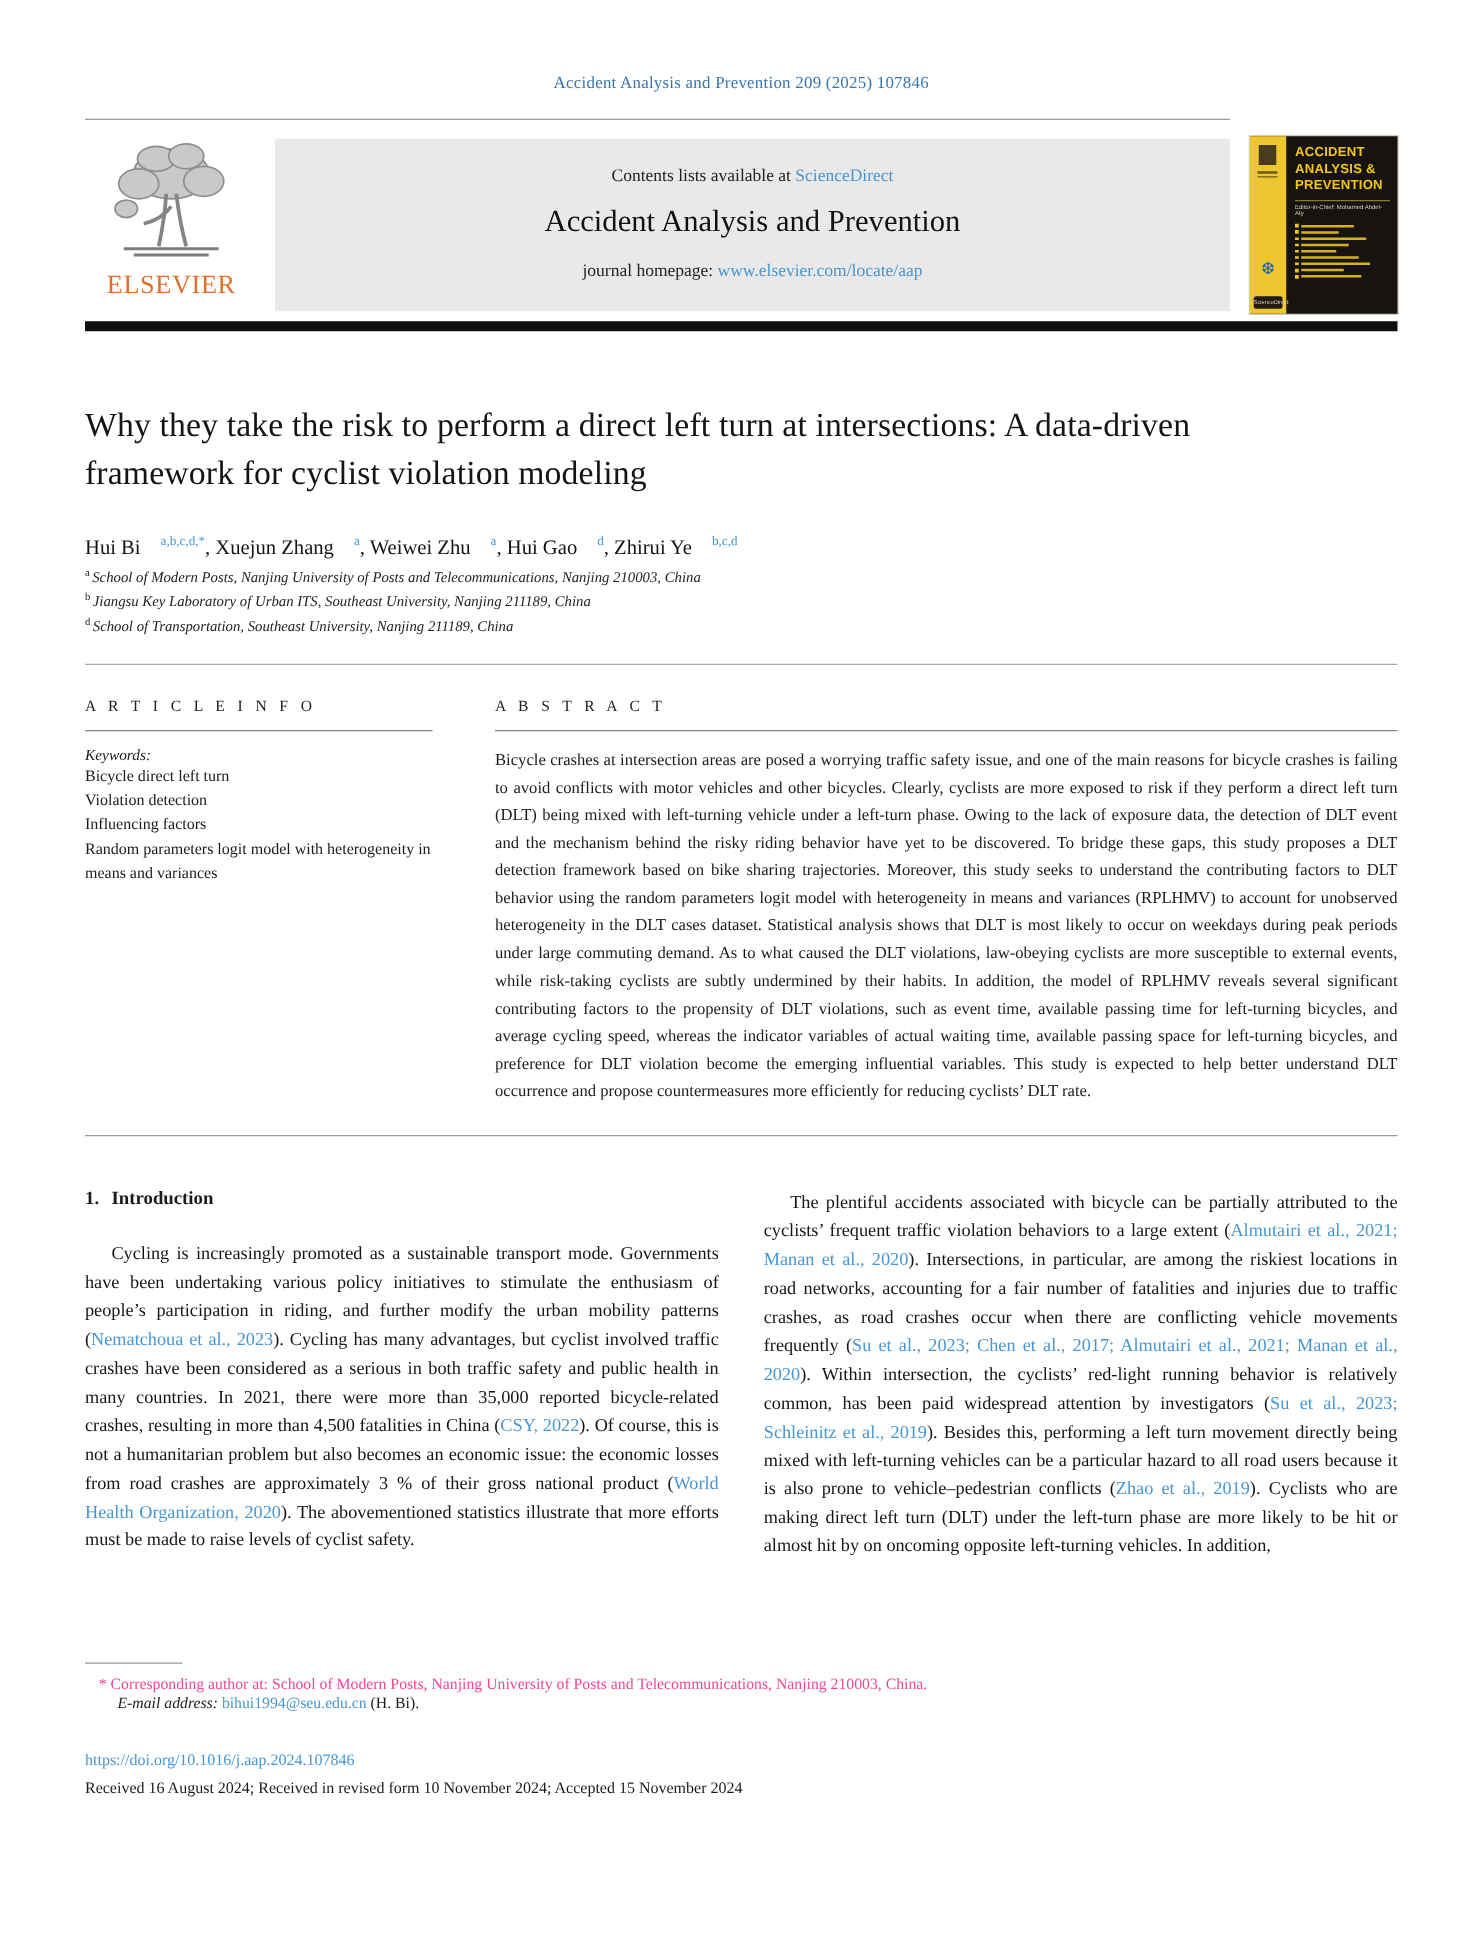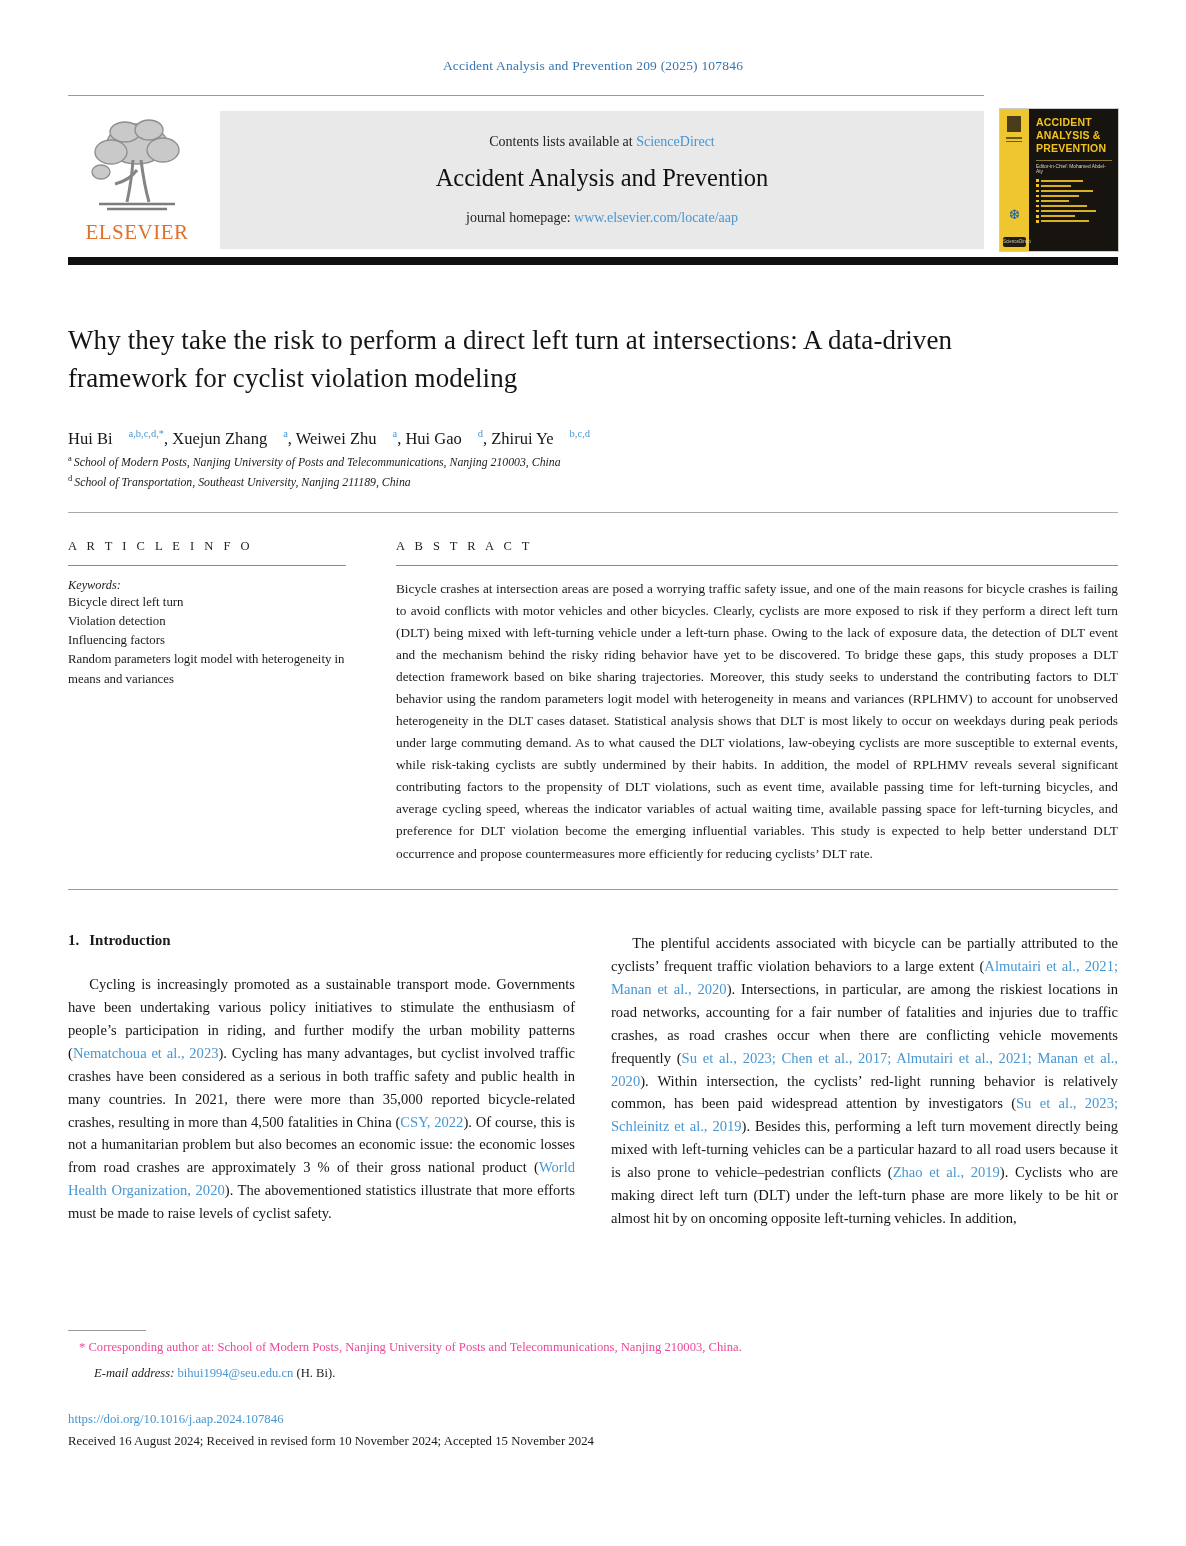--- a/index.html
+++ b/index.html
@@ -17,21 +17,21 @@
   a,.link{color:#4796d2;text-decoration:none;cursor:pointer;}
   .cite{color:#4796d2;}
   
   .journal-ref{
     text-align:center;font-size:13.5px;color:#3875b0;letter-spacing:.2px;
   }
   
   .header-rule{height:1px;background:#9a9a9a;margin-top:21px;width:916px;}
   .header-row{display:flex;margin-top:13px;height:140px;}
   .elsevier-block{
-    width:138px;display:flex;flex-direction:column;align-items:center;justify-content:center;
+    width:138px;display:flex;flex-direction:column;align-items:center;justify-content:flex-start;
   }
   .elsevier-word{
     font-size:21px;color:#e2702a;letter-spacing:.5px;margin-top:2px;font-family:"Liberation Serif",serif;
   }
   .band-center{
     flex:1;background:#e9e9e9;margin:2px 16px 0 14px;
     display:flex;flex-direction:column;align-items:center;justify-content:center;
     padding:8px 26px;box-sizing:border-box;
   }
   .contents-line,.homepage-line{font-size:14px;color:#222;}
@@ -80,21 +80,21 @@
   .body-cols{display:flex;margin-top:42px;}
   .bcol{width:507px;}
   .bcol + .bcol{margin-left:36px;}
   .sec-heading{font-size:15px;font-weight:bold;margin:0 0 24px 0;}
   .sec-heading .sec-num{margin-right:10px;}
   .para{font-size:14.6px;line-height:1.57;text-align:justify;color:#151515;text-indent:1.45em;margin:0;}
   
   .footer-area{position:absolute;left:68px;right:68px;top:1330px;}
   .fn-rule{width:78px;height:1px;background:#999;margin-bottom:9px;}
   .fn-line1{font-size:12.6px;padding-left:11px;color:#ec4899;}
-  .fn-line2{font-size:12.6px;padding-left:26px;margin-top:11px;color:#1b1b1b;}
+  .fn-line2{font-size:12.6px;padding-left:26px;margin-top:0;color:#1b1b1b;}
   .fn-line2 .em-label{font-style:italic;}
   .doi-block{margin-top:27px;font-size:12.8px;line-height:1.75;color:#1b1b1b;}
   .tree-svg{display:block;}
 </style>
 </head>
 <body>
 
 <div class="page">
 
   <div class="journal-ref">Accident Analysis and Prevention 209 (2025) 107846</div>
@@ -190,20 +190,21 @@
   <div class="black-bar"></div>
 
   <h1 class="article-title">Why they take the risk to perform a direct left turn at intersections: A data-driven framework for cyclist violation modeling</h1>
 
   <div class="authors">
     <span>Hui Bi</span><sup>a,b,c,d,*</sup><span>, </span><span>Xuejun Zhang</span><sup>a</sup><span>, </span><span>Weiwei Zhu</span><sup>a</sup><span>, </span><span>Hui Gao</span><sup>d</sup><span>, </span><span>Zhirui Ye</span><sup>b,c,d</sup>
   </div>
 
   <div class="affiliations">
     <div><sup>a</sup><span>School of Modern Posts, Nanjing University of Posts and Telecommunications, Nanjing 210003, China</span></div>
+    <div><sup>b</sup><span>Jiangsu Key Laboratory of Urban ITS, Southeast University, Nanjing 211189, China</span></div>
     <div><sup>d</sup><span>School of Transportation, Southeast University, Nanjing 211189, China</span></div>
   </div>
 
   <div class="rule-thin"></div>
 
   <div class="info-abs">
     <div class="info-col">
       <div class="block-heading">A R T I C L E  I N F O</div>
       <div class="heading-rule"></div>
       <div class="kw-label">Keywords:</div>

